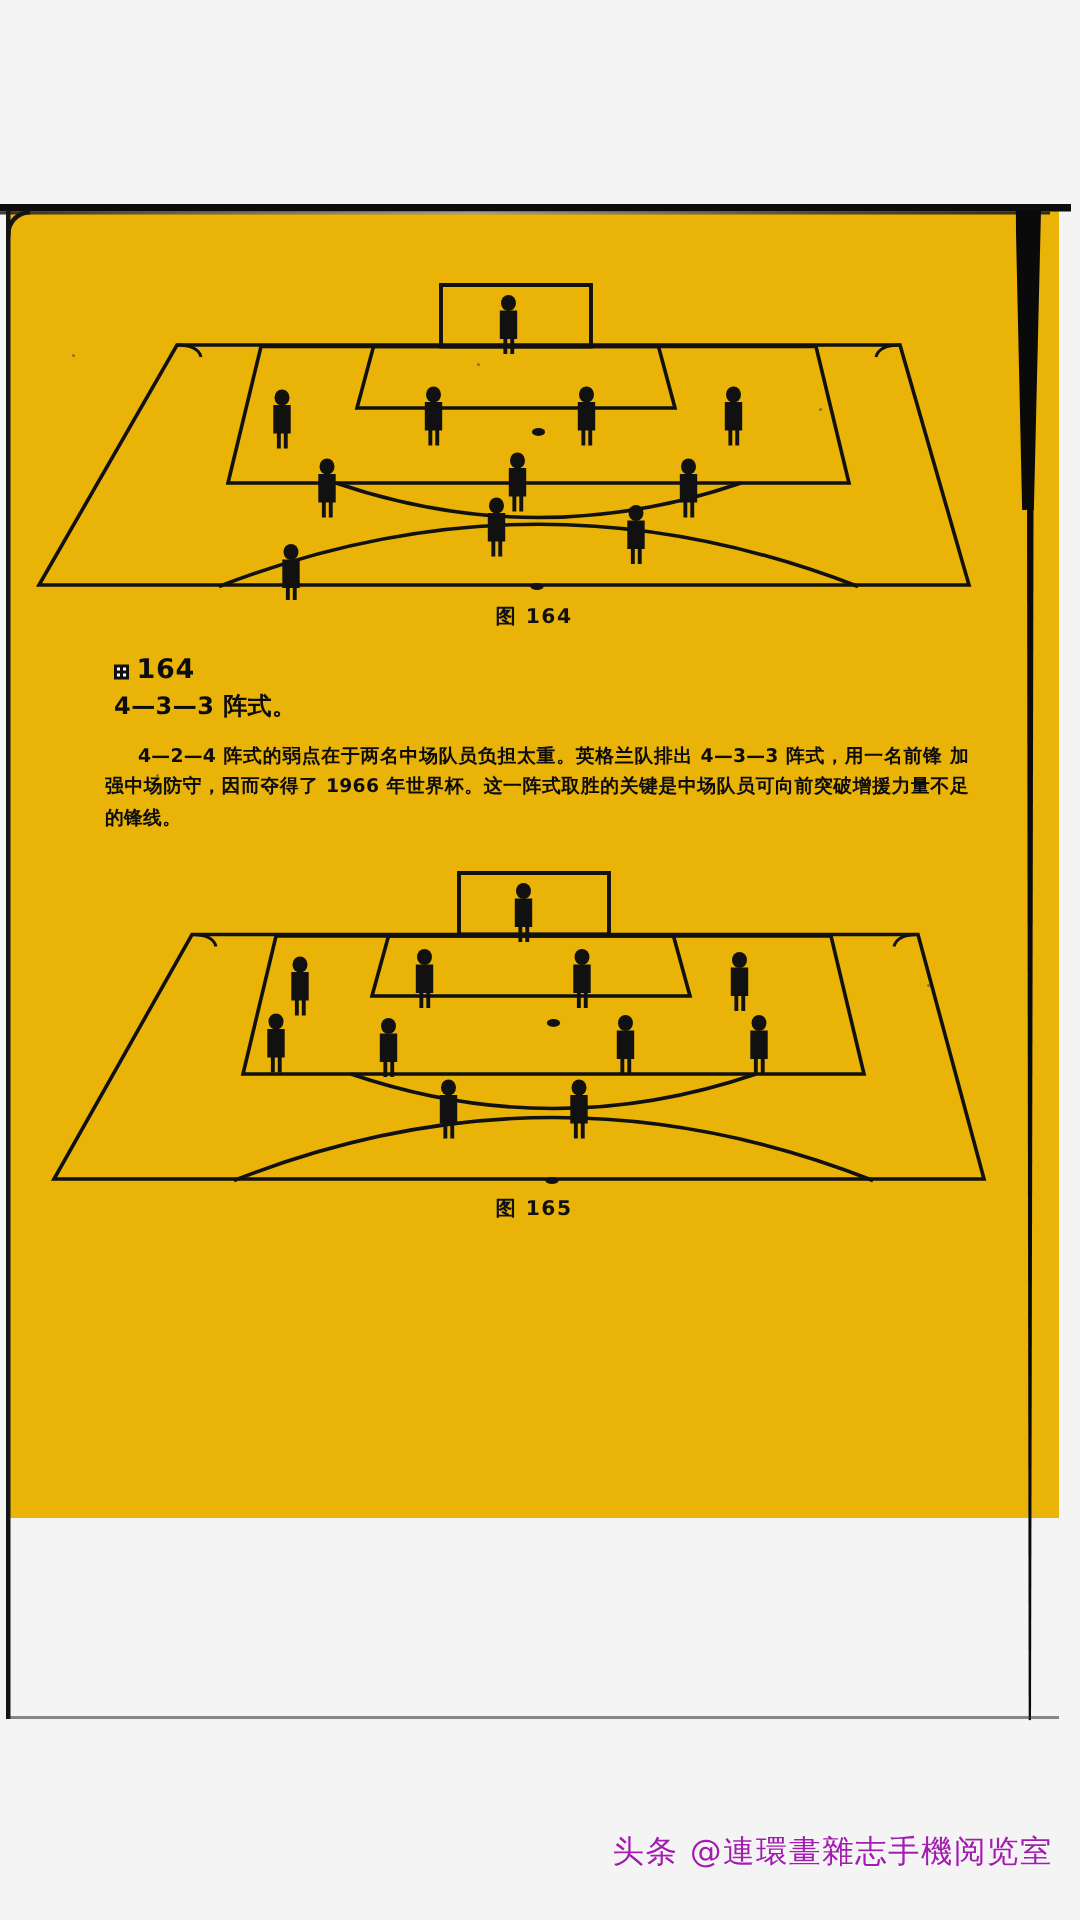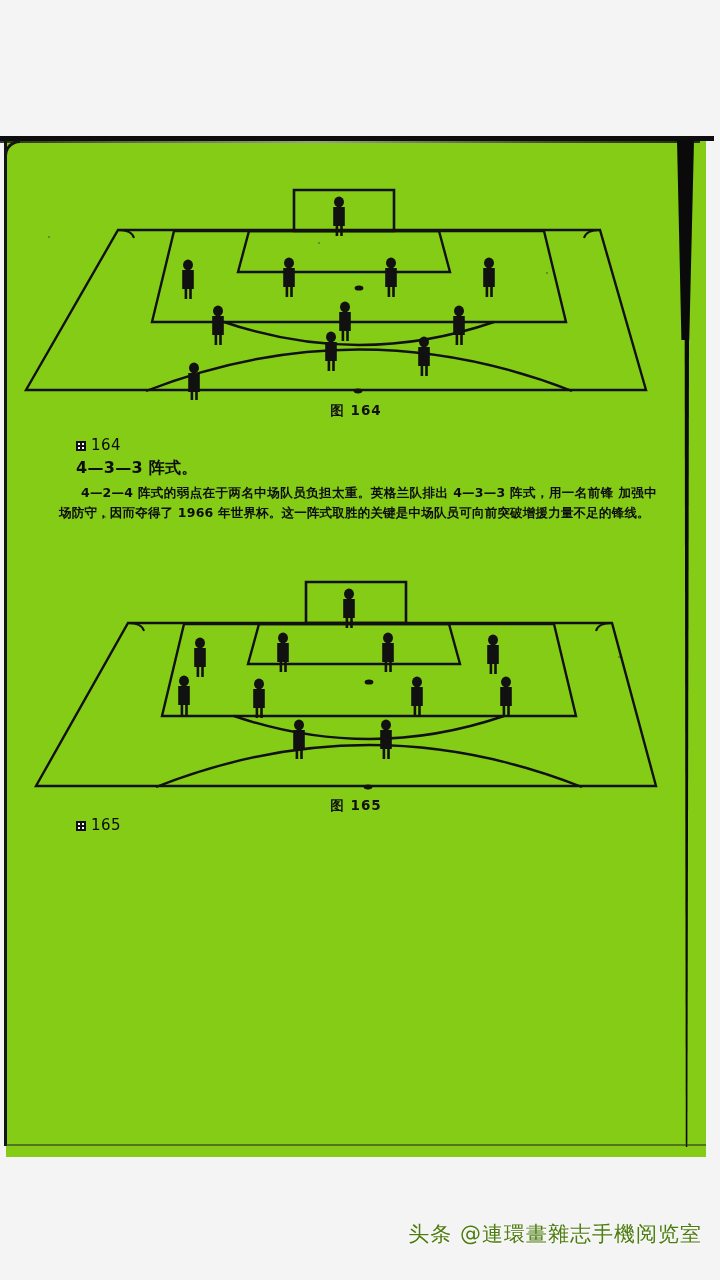--- a/index.html
+++ b/index.html
@@ -6,22 +6,22 @@
   body{
     width:720px;height:1280px;
     background:#f4f4f4;
     font-family:"Liberation Sans","DejaVu Sans",sans-serif;
     position:relative;overflow:hidden;
   }
   
   #page-sheet{
     position:absolute;
     left:6px;top:136px;
-    width:700px;height:1021px;
-    background:#84cc16;
+    width:700px;height:876px;
+    background:#eab308;
     overflow:hidden;
   }
   
   #edge-top{
     position:absolute;left:0;top:136px;width:714px;height:5px;
     background:#0d0d0d;
   }
   #edge-top2{
     position:absolute;left:0;top:141px;width:700px;height:2px;
     background:linear-gradient(to right,#1a1a1a 0%,#555 18%,#9a9a9a 45%,#3a3a3a 78%,#111 100%);
@@ -63,47 +63,47 @@
     margin-top:2px;
   }
 
   
   .text-block{
     position:absolute;left:52px;width:600px;
     font-family:"DejaVu Sans","Liberation Sans",sans-serif;
     color:#0c0c0c;
   }
   .t-head{
-    font-size:15px;font-weight:400;
+    font-size:18px;font-weight:700;
     margin:0 0 4px 18px;letter-spacing:.5px;
   }
   .t-head .boxglyph{
     display:inline-block;width:10px;height:10px;
     background:#111;margin-right:5px;vertical-align:-1px;
     position:relative;
   }
   .t-head .boxglyph:before{
     content:"";position:absolute;left:2px;top:2px;width:2px;height:2px;
     background:#fff;box-shadow:4px 0 0 #fff,0 4px 0 #fff,4px 4px 0 #fff;
   }
   .t-sub{
     font-size:16px;font-weight:700;
     margin:0 0 4px 18px;letter-spacing:.3px;
   }
   .t-body{
     font-size:12.5px;font-weight:700;
     line-height:1.62;text-align:justify;
-    margin:1px;text-indent:22px;letter-spacing:.2px;
+    margin:12px;text-indent:22px;letter-spacing:.2px;
   }
 
   
   #watermark{
     position:absolute;right:18px;bottom:32px;
     font-family:"DejaVu Sans","Liberation Sans",sans-serif;
-    font-size:21px;color:#4d7c0f;
+    font-size:21px;color:#a21caf;
     letter-spacing:1px;white-space:nowrap;
     text-shadow:0 1px 0 #ffffff;
   }
   svg{display:block;}
 </style>
 </head>
 <body>
 
 <div id="page-sheet">
 
@@ -301,21 +301,20 @@
             <rect x="3.6" y="27" width="2.6" height="11"></rect>
               <rect x="8.2" y="27" width="2.6" height="11"></rect>
           </g>
         </g>
       </svg>
     </div>
     <div class="fig-caption">图  165</div>
   </div>
 
   <div class="text-block" style="top:680px;">
-    <p class="t-head"><span class="boxglyph"></span><span>165</span></p>
   </div>
 
   <div class="speck" style="left:42px;top:100px;width:2px;height:2px;"></div>
   <div class="speck" style="left:312px;top:106px;width:2px;height:2px;"></div>
   <div class="speck" style="left:540px;top:136px;width:2px;height:2px;"></div>
   <div class="speck" style="left:98px;top:380px;width:2px;height:2px;"></div>
   <div class="speck" style="left:612px;top:520px;width:2px;height:2px;"></div>
 </div>
 
 <div id="edge-top"></div>

